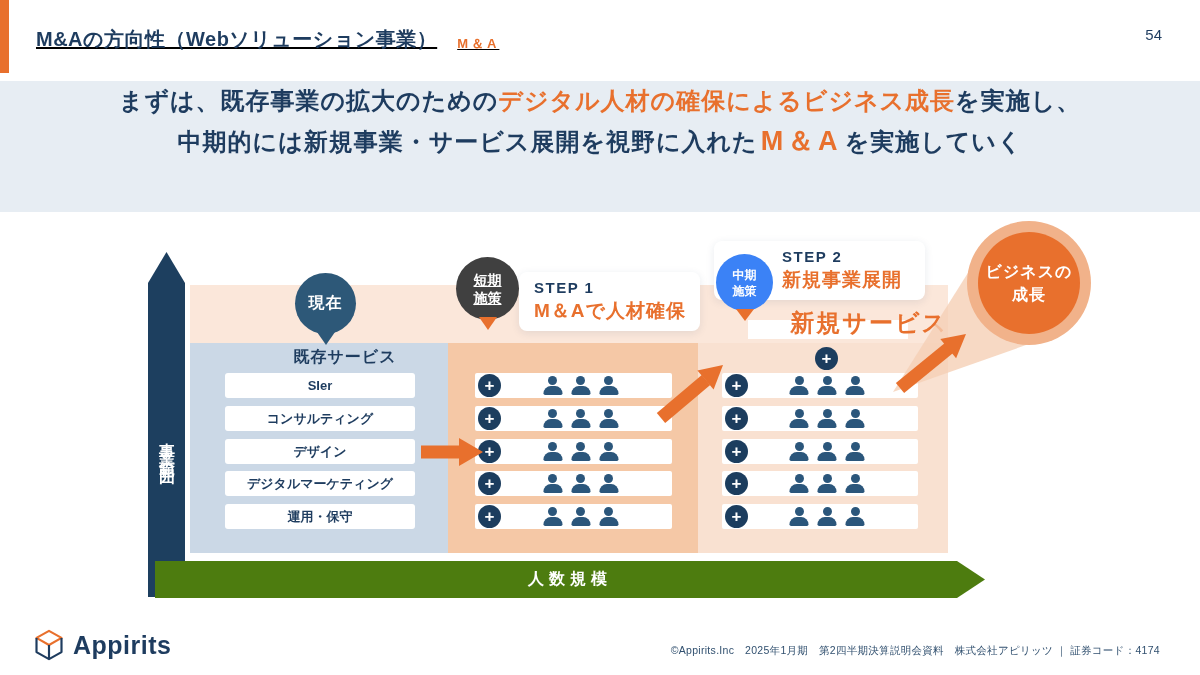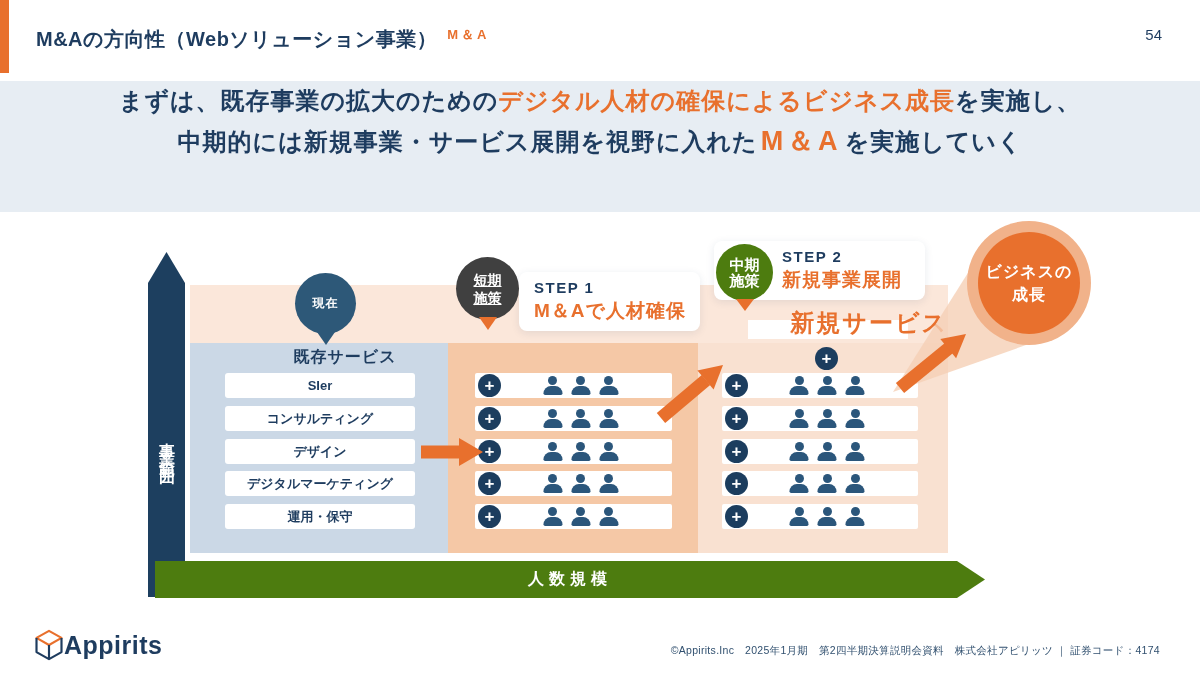--- a/index.html
+++ b/index.html
@@ -1,21 +1,21 @@
 <!DOCTYPE html>
 <html><head>
 <meta charset="utf-8">
 <style>
   html,body{margin:0;padding:0;background:#888;}
   .slide{position:relative;width:1200px;height:675px;background:#ffffff;overflow:hidden;
          font-family:"Liberation Sans",sans-serif;margin:0 auto;}
 
   
   .accent-bar{position:absolute;left:0;top:0;width:9px;height:73px;background:#E8702D;}
-  .header{position:absolute;left:36px;top:26px;display:flex;align-items:flex-start;gap:10px;}
+  .header{position:absolute;left:36px;top:26px;display:flex;align-items:flex-end;gap:20px;text-decoration:underline;}
   .header-title{font-size:20px;font-weight:bold;color:#1E3C5F;letter-spacing:0.5px;}
   .header-tag{font-size:13px;font-weight:bold;color:#E8702D;letter-spacing:3px;}
   .page-num{position:absolute;right:38px;top:26px;font-size:15px;color:#1E3C5F;}
 
   
   .statement{position:absolute;left:0;top:81px;width:1200px;height:131px;background:#E7EDF3;
              display:flex;flex-direction:column;align-items:center;justify-content:flex-start;}
   .statement .line{font-size:24px;font-weight:bold;color:#1E3C5F;line-height:40px;letter-spacing:1px;}
   .statement .em{color:#E8702D;}
   .statement .em-big{color:#E8702D;font-size:27px;letter-spacing:4px;padding:0 3px;}
@@ -35,25 +35,25 @@
   .zone-top{position:absolute;left:190px;top:285px;width:758px;height:58px;background:#FBE7DA;}
   .zone-left{position:absolute;left:190px;top:343px;width:258px;height:210px;background:#CBD8E6;}
   .zone-mid{position:absolute;left:448px;top:343px;width:250px;height:210px;background:#F5C8A6;}
   .zone-right{position:absolute;left:698px;top:343px;width:250px;height:210px;background:#F9E1D1;}
 
   
   .balloon{position:absolute;border-radius:50%;display:flex;flex-direction:column;align-items:center;
            justify-content:center;color:#fff;font-weight:bold;text-align:center;z-index:6;}
   .balloon::after{content:'';position:absolute;top:96%;left:50%;transform:translateX(-50%);
                   border:9px solid transparent;border-bottom:0;}
-  .badge-current{left:295px;top:273px;width:61px;height:61px;background:#2D5878;font-size:12px;letter-spacing:1px;}
+  .badge-current{left:295px;top:273px;width:61px;height:61px;background:#2D5878;font-size:16px;letter-spacing:1px;}
   .badge-current::after{border-top:13px solid #2D5878;}
   .badge-short{left:456px;top:257px;width:63px;height:63px;background:#404040;font-size:14px;line-height:18px;text-decoration:underline;}
   .badge-short::after{border-top:13px solid #E8702D;}
-  .badge-mid{left:716px;top:244px;width:57px;height:57px;background:#4d7c0f;font-size:15px;line-height:16px;}
+  .badge-mid{left:716px;top:254px;width:57px;height:57px;background:#3b82f6;font-size:12px;line-height:16px;}
   .badge-mid::after{border-top:12px solid #E8702D;}
 
   
   .existing-label{position:absolute;left:190px;top:347px;width:310px;text-align:center;
                   color:#1E3C5F;font-weight:bold;font-size:16px;letter-spacing:1px;z-index:2;}
   .new-service-strip{position:absolute;left:748px;top:320px;width:160px;height:19px;background:#fff;z-index:2;}
   .new-service-label{position:absolute;left:698px;top:307px;width:250px;text-align:right;
                      color:#E8702D;font-weight:bold;font-size:24px;letter-spacing:2px;z-index:3;}
 
   
@@ -90,21 +90,21 @@
   .growth-halo{position:absolute;left:967px;top:221px;width:124px;height:124px;border-radius:50%;
                background:#F1B28A;z-index:6;}
   .growth-circle{position:absolute;left:978px;top:232px;width:102px;height:102px;border-radius:50%;
                  background:#E8702D;display:flex;flex-direction:column;align-items:center;justify-content:center;
                  color:#fff;font-weight:bold;font-size:16px;line-height:23px;letter-spacing:1px;z-index:7;}
 
   
   .overlay{position:absolute;left:0;top:0;width:1200px;height:675px;pointer-events:none;z-index:4;}
 
   
-  .footer-logo{position:absolute;left:34px;top:628px;display:flex;align-items:center;}
+  .footer-logo{position:absolute;left:34px;top:628px;display:flex;align-items:center;gap:9px;}
   .logo-text{font-size:25px;font-weight:bold;color:#1E3C5F;letter-spacing:0.5px;}
   .copyright{position:absolute;right:40px;top:644px;font-size:10.5px;color:#31506F;letter-spacing:0.3px;}
 </style>
 </head>
 <body>
 
 <div class="slide">
 
   <div class="accent-bar"></div>
   <div class="header">

